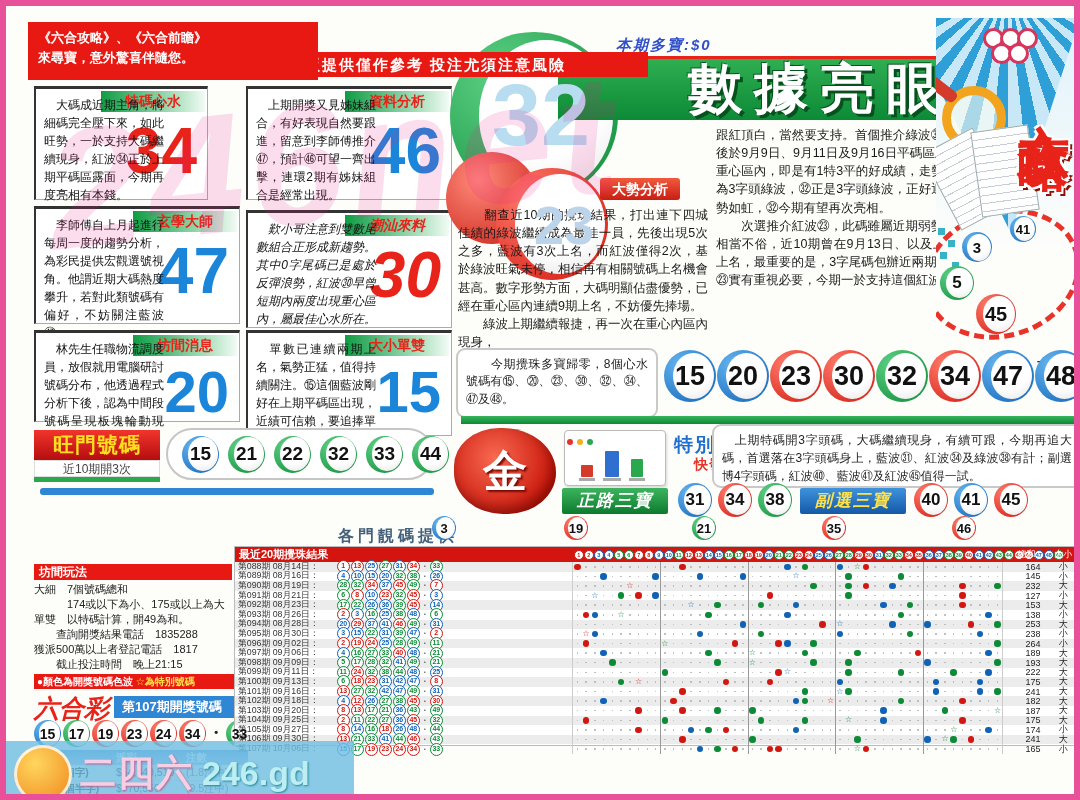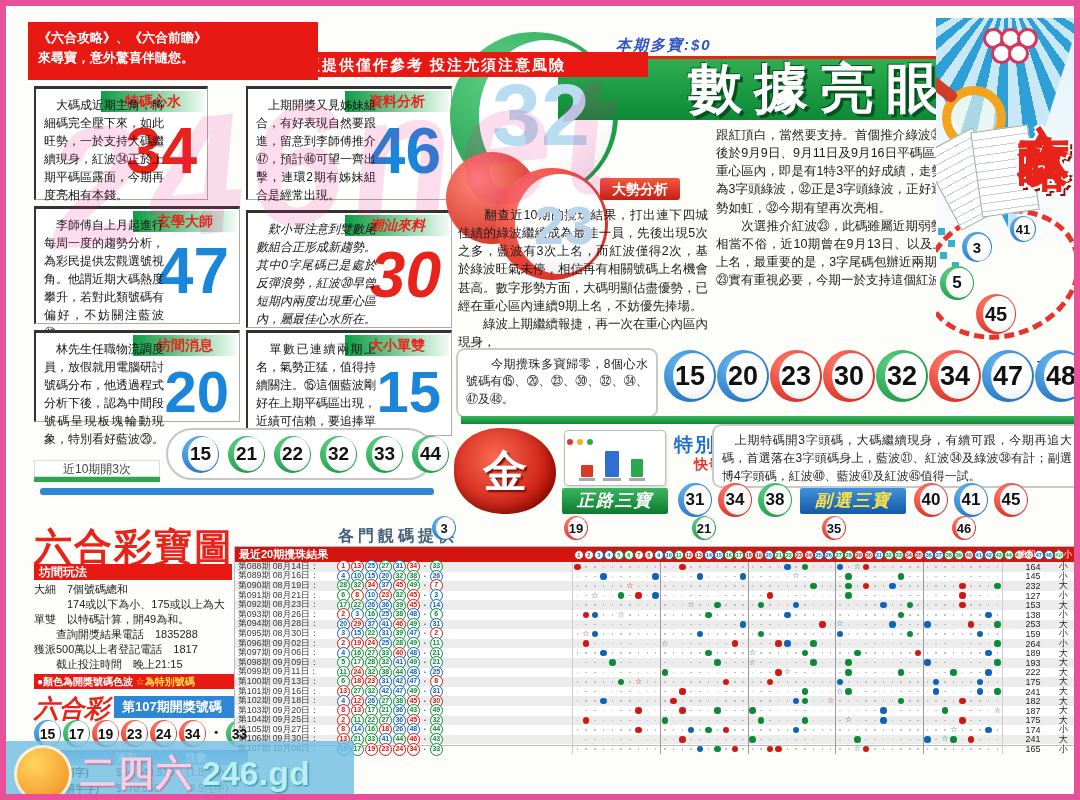--- a/index.html
+++ b/index.html
@@ -165,20 +165,21 @@
         <div class="bignum num-blue" style="right: 10px; top: 30px; font-size: 58px;">20</div>
         <div class="boxtext">　林先生任職物流調度員，放假就用電腦研討號碼分布，他透過程式分析下後，認為中間段號碼呈現板塊輪動現象，特別看好藍波⑳。</div>
       </div>
       <div class="abs tipbox" style="left: 240px; top: 324px; width: 206px; height: 106px;">
         <div class="ribbon">大小單雙</div>
         <div class="bignum num-blue" style="right: 10px; top: 30px; font-size: 58px;">15</div>
         <div class="boxtext">　單數已連續兩期上名，氣勢正猛，值得持續關注。⑮這個藍波剛好在上期平碼區出現，近績可信賴，要追捧單數的話，⑮屬不二之選。</div>
       </div>
     </div>
 
+  <div class="abs hot-red" style="left:28px;top:424px;width:126px;height:30px;">旺門號碼</div>
   <div class="abs hot-sub" style="left:28px;top:454px;width:126px;height:17px;">近10期開3次</div>
   <div class="abs hot-grn" style="left:28px;top:471px;width:126px;height:5px;"></div>
   <div class="abs pill" style="left:160px;top:422px;width:268px;height:52px;" id="hot-balls">
       <div class="ball b-blue" style="height: 37px; width: 37px;">
         <span style="font-size: 19px;">15</span>
       </div>
       <div class="ball b-green" style="height: 37px; width: 37px;">
         <span style="font-size: 19px;">21</span>
       </div>
       <div class="ball b-green" style="height: 37px; width: 37px;">
@@ -313,21 +314,20 @@
         </div>
         <div class="ball b-green" style="height: 34px; width: 34px; position: absolute; left: 4px; top: 248px;">
           <span style="font-size: 17px;">5</span>
         </div>
         <div class="ball b-red" style="height: 40px; width: 40px; position: absolute; left: 40px; top: 276px;">
           <span style="font-size: 20px;">45</span>
         </div>
       </div>
   </div>
 
-  <div class="abs baotitle" style="left:28px;top:516px;">六合彩寶圖</div>
   <div class="abs redbar" style="left:28px;top:558px;width:198px;">坊間玩法</div>
   <div class="abs" id="rules" style="left:28px;top:576px;width:200px;">
       <div class="rline">大細　7個號碼總和</div>
       <div class="rline">　　　174或以下為小、175或以上為大</div>
       <div class="rline">單雙　以特碼計算，開49為和。</div>
       <div class="rline">　　查詢開獎結果電話　1835288</div>
       <div class="rline">獲派500萬以上者登記電話　1817</div>
       <div class="rline">　　截止投注時間　晚上21:15</div>
     </div>
   <div class="abs notebar" style="left:28px;top:668px;width:200px;">
@@ -1770,21 +1770,21 @@
             <div class="dotc">
               <div class="mini" style="background: rgb(15, 98, 180);"></div>
             </div>
             <div class="dotc">
               <div class="tiny"></div>
             </div>
             <div class="dotc">
               <div class="tiny"></div>
             </div>
           </div>
-          <div class="rsum">159</div>
+          <div class="rsum">238</div>
           <div class="rsize">小</div>
         </div>
         <div class="rrow">
           <div class="rp">第096期 09月02日：</div>
           <div class="rn">
             <span class="cn" style="border-color: rgb(208, 24, 16); color: rgb(208, 24, 16);">2</span>
             <span class="cn" style="border-color: rgb(208, 24, 16); color: rgb(208, 24, 16);">19</span>
             <span class="cn" style="border-color: rgb(208, 24, 16); color: rgb(208, 24, 16);">24</span>
             <span class="cn" style="border-color: rgb(15, 98, 180); color: rgb(15, 98, 180);">25</span>
             <span class="cn" style="border-color: rgb(12, 138, 54); color: rgb(12, 138, 54);">28</span>

